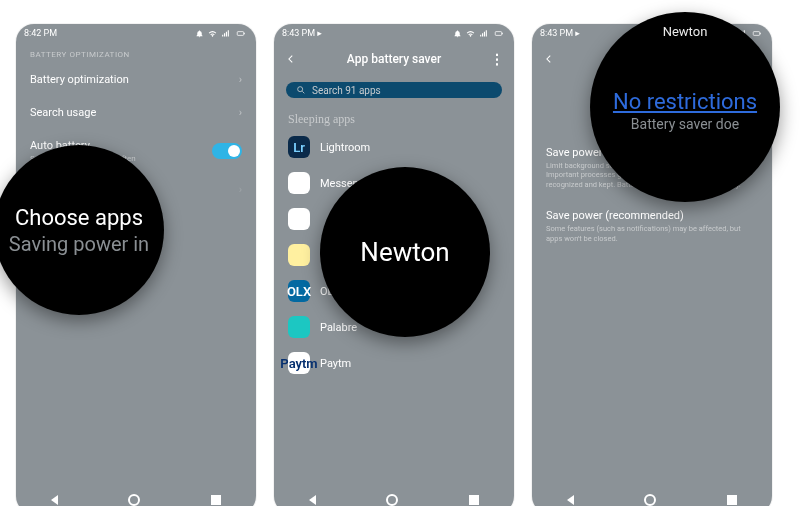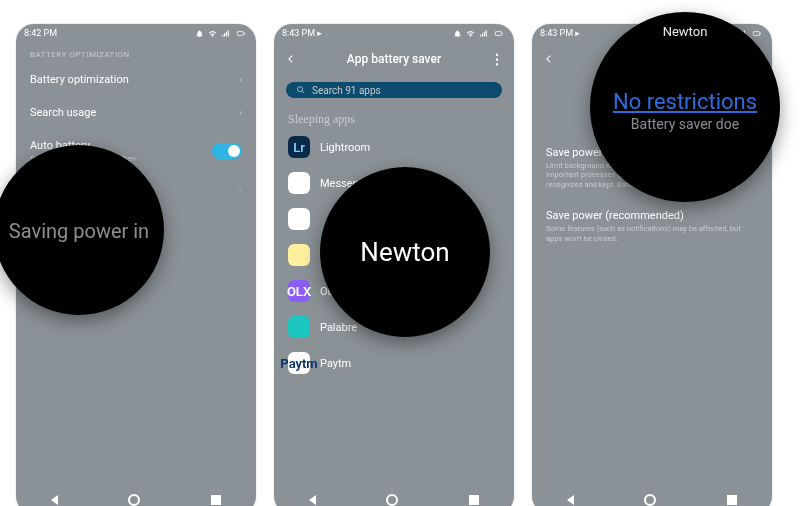--- a/index.html
+++ b/index.html
@@ -219,21 +219,21 @@
         </div>
         <div class="app-row">
           <div class="app-icon" style="background: rgb(255, 255, 255); color: rgb(51, 51, 51);"></div>
           <span></span>
         </div>
         <div class="app-row">
           <div class="app-icon" style="background: rgb(255, 240, 160); color: rgb(51, 51, 51);"></div>
           <span></span>
         </div>
         <div class="app-row">
-          <div class="app-icon" style="background: #8b5cf6; color: rgb(255, 255, 255);">OLX</div>
+          <div class="app-icon" style="background: #0369a1; color: rgb(255, 255, 255);">OLX</div>
           <span>OLX India</span>
         </div>
         <div class="app-row">
           <div class="app-icon" style="background: rgb(28, 199, 194); color: rgb(255, 255, 255);"></div>
           <span>Palabre</span>
         </div>
         <div class="app-row">
           <div class="app-icon" style="background: rgb(255, 255, 255); color: rgb(5, 47, 111);">Paytm</div>
           <span>Paytm</span>
         </div>
@@ -289,20 +289,21 @@
     </div>
 
     <div class="nav-bar">
       <div class="tri"></div>
       <div class="circ"></div>
       <div class="sq"></div>
     </div>
   </div>
 
   <div class="lens lens-1">
+    <div class="l1-title">Choose apps</div>
     <div class="l1-sub">Saving power in</div>
   </div>
 
   <div class="lens lens-2">
     <div class="l2-title">Newton</div>
   </div>
 
   <div class="lens lens-3">
     <div class="l3-hdr">Newton</div>
     <div class="l3-main">No restrictions</div>

